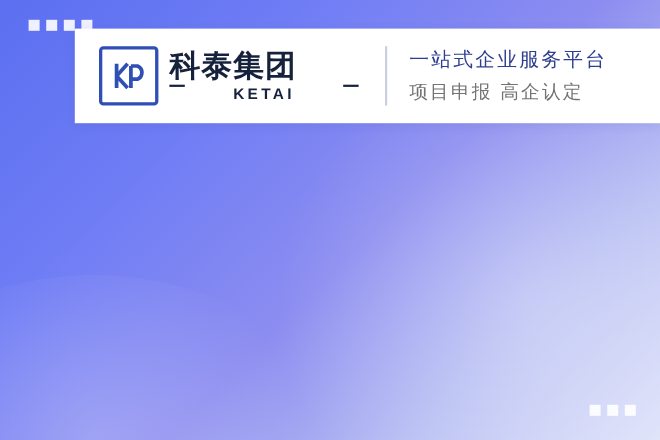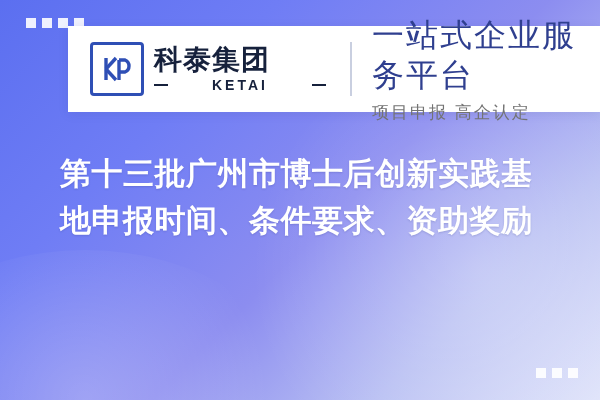--- a/index.html
+++ b/index.html
@@ -101,21 +101,20 @@
   }
   #logo-name {
     font-size: 28px;
     font-weight: bold;
     color: #16213c;
     letter-spacing: 1px;
     line-height: 1.05;
   }
   #logo-sub-wrap {
     display: flex;
-    align-items: center;
     margin-top: 3px;
     gap: 38px;
   }
   #logo-sub-wrap .bar {
     height: 2px;
     background: #16213c;
     flex: 1;
     min-width: 14px;
   }
   #logo-sub {
@@ -131,21 +130,21 @@
     background: #c9cfe0;
     margin: 0 20px 0 6px;
     flex: none;
   }
   #header-texts {
     display: flex;
     flex-direction: column;
     justify-content: center;
   }
   #header-title {
-    font-size: 32px;
+    font-size: 18px;
     color: #2f3f8f;
     letter-spacing: 2px;
     line-height: 1.25;
   }
   #header-subtitle {
     font-size: 17px;
     color: #737373;
     letter-spacing: 2px;
     margin-top: 6px;
   }
@@ -210,18 +209,14 @@
 
     <div id="divider"></div>
 
     <div id="header-texts">
       <div id="header-title">一站式企业服务平台</div>
       <div id="header-subtitle">项目申报 高企认定</div>
     </div>
 
   </div>
 
-  <div id="headline">
-    <span class="line">第十三批广州市博士后创新实践基</span>
-    <span class="line">地申报时间、条件要求、资助奖励</span>
-  </div>
 
 </div>
 
 </body></html>

